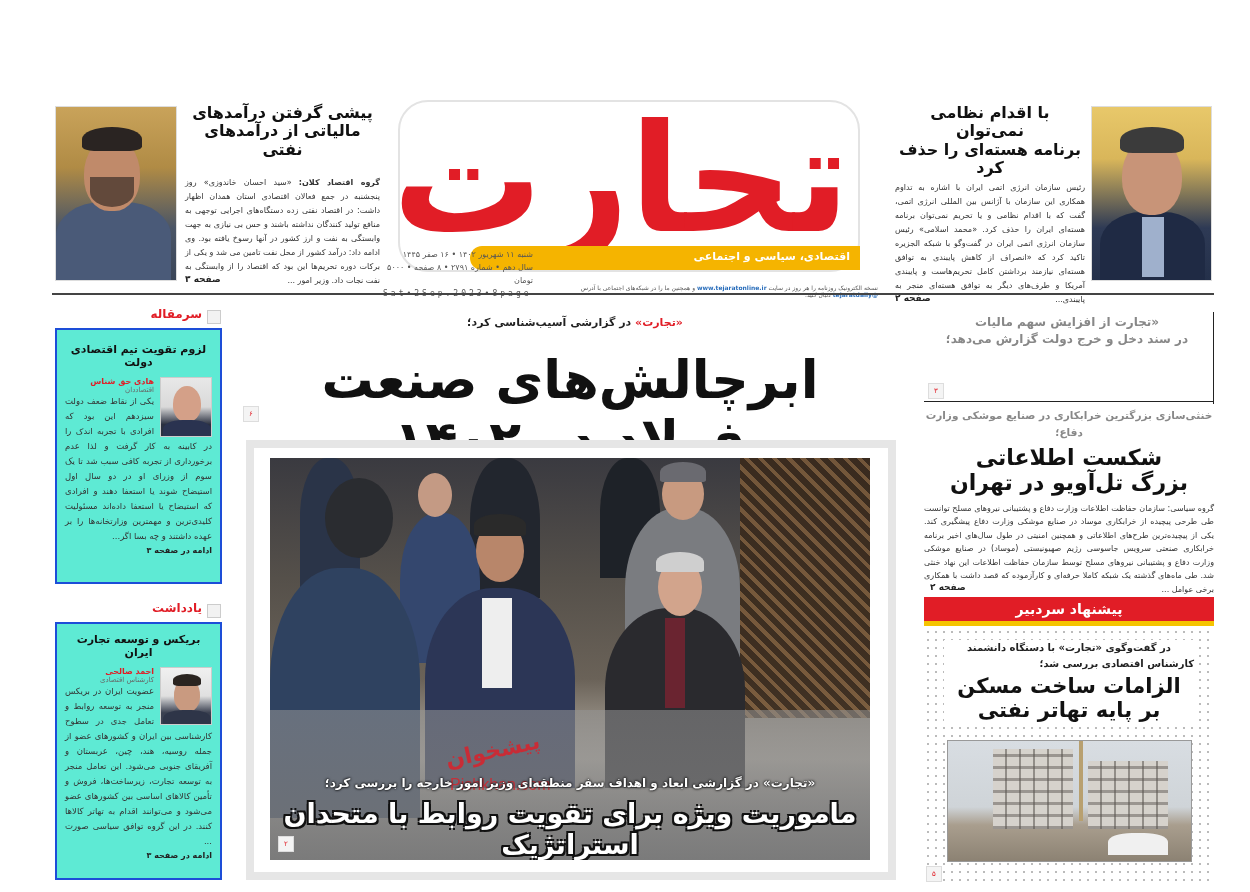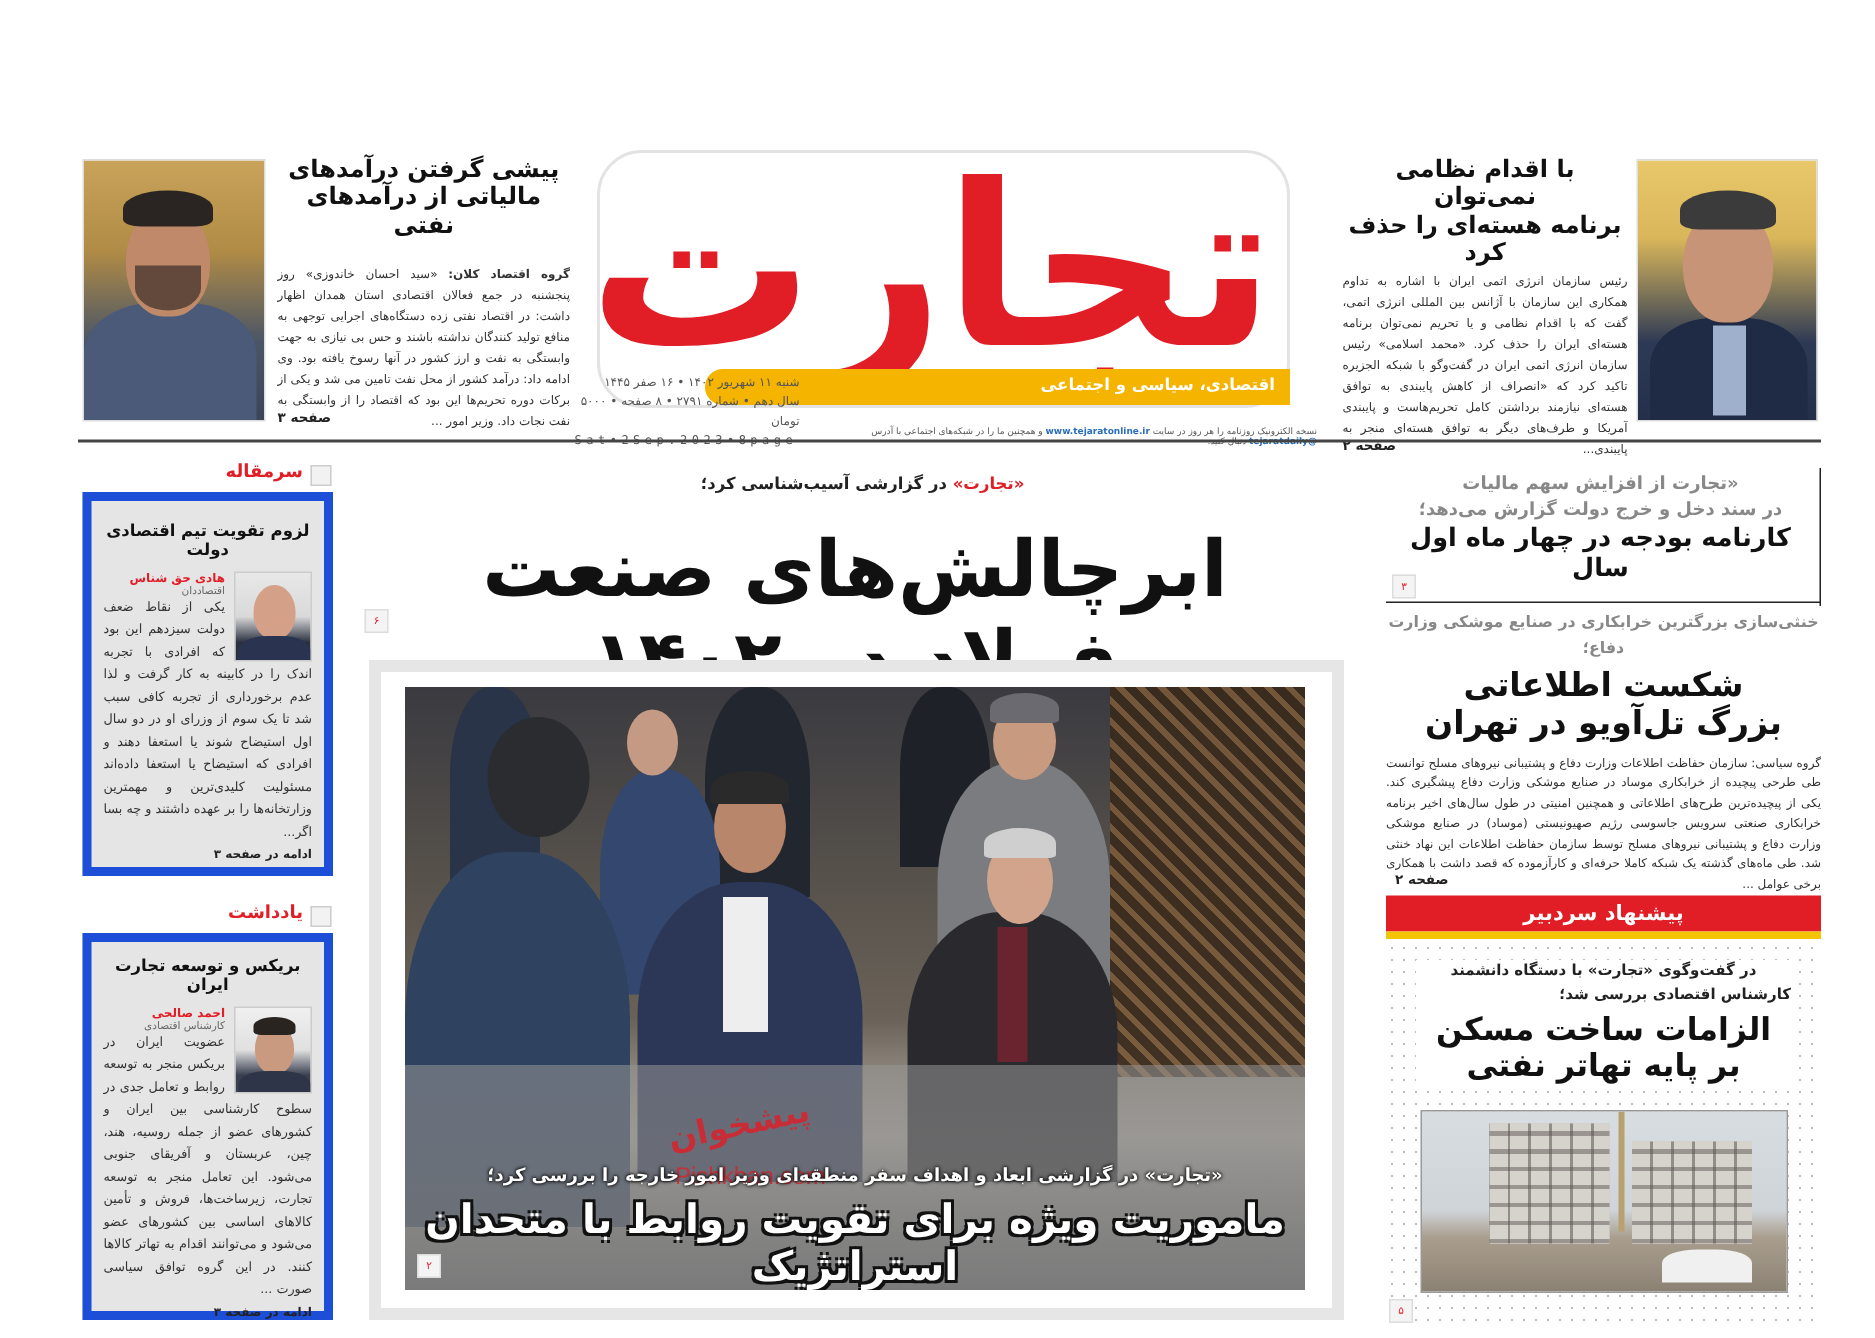--- a/index.html
+++ b/index.html
@@ -28,21 +28,21 @@
   .logo-band span { position: absolute; right: 10px; top: 4px; color: #fff; font-size: 11px; font-weight: bold; }
 
   .dateline { position: absolute; left: 383px; top: 248px; width: 150px; font-size: 8px; color: #555; line-height: 13px; }
   .dateline .en { letter-spacing: 3px; font-family: "DejaVu Sans Mono", monospace; font-size: 8px; }
   .site-line { position: absolute; left: 538px; top: 284px; width: 340px; font-size: 6px; color: #555; }
   .site-line b { color: #2a6ebb; }
 
   .rule { position: absolute; background: #444; }
 
   
-  .col-box { position: absolute; border: 6px solid #1d4ed8; background: #e5e5e5; }
+  .col-box { position: absolute; border: 2px solid #1d4ed8; background: #5eead4; }
   .section-tag { position: absolute; color: #e11d26; font-weight: bold; font-size: 12px; }
   .tag-square { position: absolute; width: 14px; height: 14px; border: 1px solid #ccc; background: #f2f2f2; }
   .author { font-size: 8px; color: #e11d26; font-weight: bold; }
   .role { font-size: 7px; color: #666; }
 
   
   .kicker { position: absolute; font-size: 11px; font-weight: bold; color: #222; }
   .kicker .red { color: #e11d26; }
   .main-head { position: absolute; font-size: 52px; font-weight: bold; color: #111; letter-spacing: -2px; line-height: 60px; }
   .pnum { position: absolute; width: 16px; height: 16px; border: 1px solid #ddd; background: #f4f4f4; font-size: 7px; color: #e11d26; text-align: center; line-height: 14px; }
@@ -201,21 +201,20 @@
   <div class="watermark-en">Pishkhan.com</div>
   <div class="overlay-kicker">«تجارت» در گزارشی ابعاد و اهداف سفر منطقه‌ای وزیر امور خارجه را بررسی کرد؛</div>
   <div class="overlay-head">ماموریت ویژه برای تقویت روابط با متحدان استراتژیک</div>
   <div class="pnum" style="left:8px; top:378px;">۲</div>
 </div>
 
 <div class="rule" style="left:1213px; top:312px; width:1px; height:92px; background:#222;"></div>
 <div class="abs rtl" style="left:924px; top:314px; width:286px;">
   <div class="grey-kicker">«تجارت از افزایش سهم مالیات</div>
   <div class="grey-kicker">در سند دخل و خرج دولت گزارش می‌دهد؛</div>
-  <div class="side-head" style="font-size:17px; text-align:center; margin-top:2px;">کارنامه بودجه در چهار ماه اول سال</div>
 </div>
 <div class="pnum" style="left:928px; top:383px;">۳</div>
 <div class="rule" style="left:924px; top:401px; width:290px; height:1px; background:#222;"></div>
 
 <div class="abs rtl" style="left:924px; top:407px; width:290px;">
   <div class="grey-kicker" style="font-size:10.5px;">خنثی‌سازی بزرگترین خرابکاری در صنایع موشکی وزارت دفاع؛</div>
   <div class="side-head" style="font-size:22px; text-align:center; margin-top:4px;">شکست اطلاعاتی</div>
   <div class="side-head" style="font-size:22px; text-align:center;">بزرگ تل‌آویو در تهران</div>
   <div class="body-text" style="font-size:8px; line-height:13.5px; margin-top:6px; text-align:justify;">
     <span>گروه سیاسی:</span>

